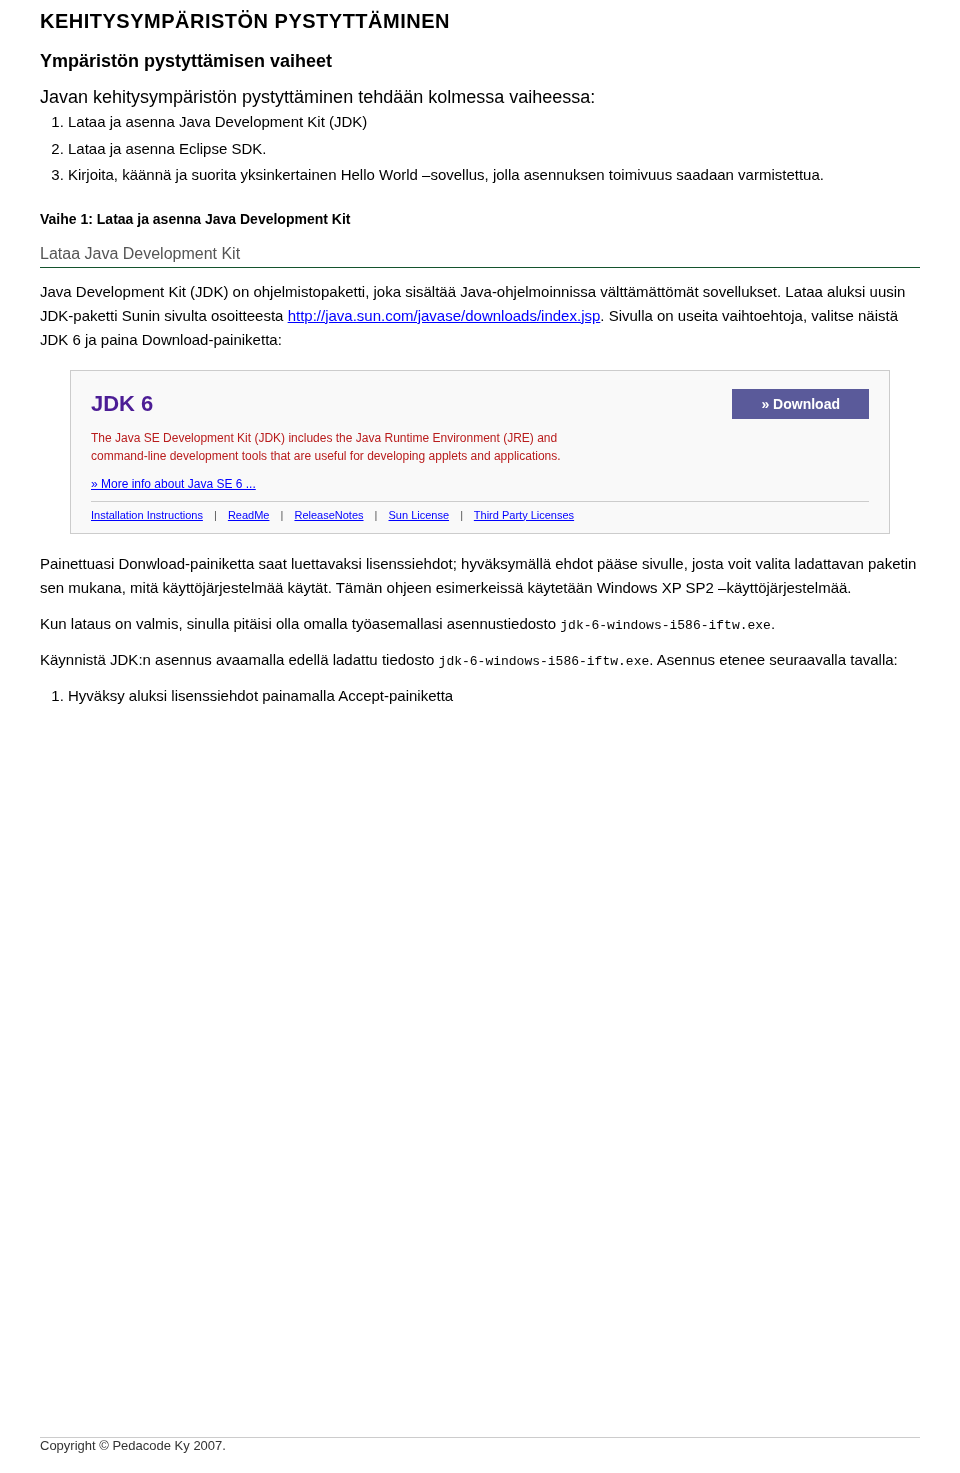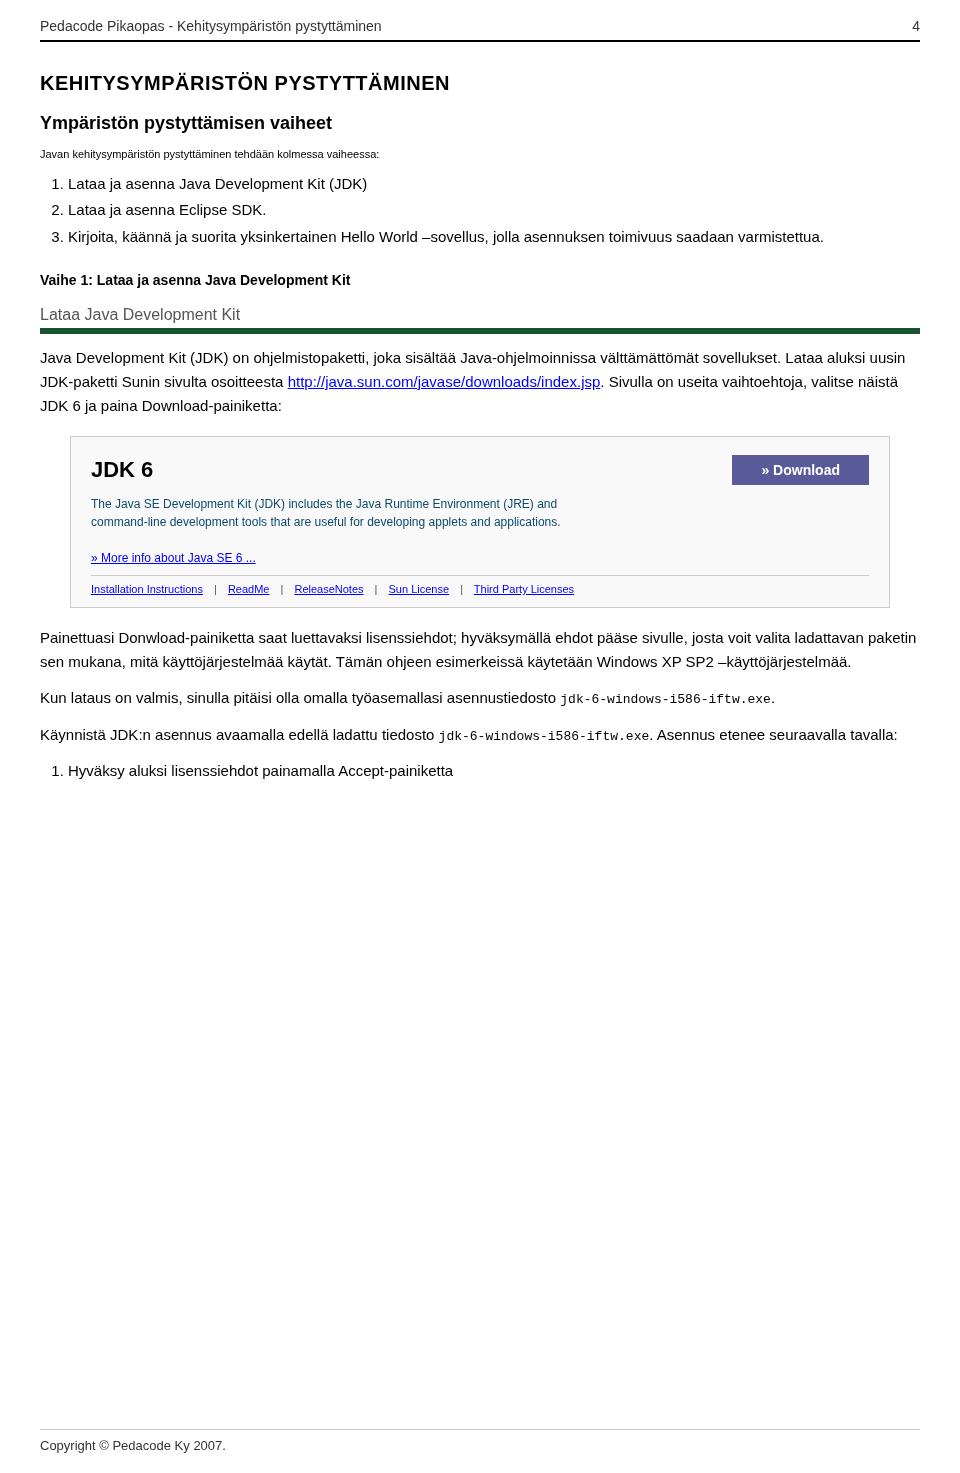--- a/index.html
+++ b/index.html
@@ -55,23 +55,22 @@
     }
 
     .sub-heading {
       font-size: 18px;
       font-weight: bold;
       font-family: Arial, sans-serif;
       margin-bottom: 12px;
     }
 
     .intro-text {
-      font-size: 11px;
-      font-family: Arial, sans-serif;
-      margin-bottom: 10px;
+      font-size: 18px;
+      font-family: Arial, sans-serif;
       line-height: 1.5;
     }
 
     .numbered-list {
       margin-left: 28px;
       margin-bottom: 14px;
     }
 
     .numbered-list li {
       font-size: 15px;
@@ -88,21 +87,21 @@
       margin-top: 24px;
       margin-bottom: 18px;
     }
 
     
     .subsection-heading {
       font-size: 16px;
       font-weight: normal;
       font-family: Arial, sans-serif;
       color: #555;
-      border-bottom: 6px solid #14532d;
+      border-bottom: 1px solid #14532d;
       padding-bottom: 4px;
       margin-bottom: 12px;
       margin-top: 18px;
     }
 
     .body-text {
       font-size: 15px;
       font-family: Arial, sans-serif;
       line-height: 1.6;
       margin-bottom: 12px;
@@ -124,38 +123,38 @@
     .screenshot-box .jdk-title-row {
       display: flex;
       justify-content: space-between;
       align-items: center;
       margin-bottom: 10px;
     }
 
     .screenshot-box .jdk-title {
       font-size: 22px;
       font-weight: bold;
-      color: #000000;
+      color: #4c1d95;
     }
 
     .screenshot-box .download-button {
       background: #5a5a9a;
       color: #fff;
       padding: 7px 29px;
       font-size: 14px;
       border: none;
       cursor: pointer;
       font-weight: bold;
     }
 
     .screenshot-box .jdk-desc {
       font-size: 12px;
-      color: #0c4a6e;
+      color: #b91c1c;
       line-height: 1.5;
-      margin-bottom: 20px;
+      margin-bottom: 12px;
       max-width: 520px;
     }
 
     .screenshot-box .more-info-link {
       font-size: 12px;
       color: #00f;
       margin-bottom: 10px;
     }
 
     .screenshot-box .links-row {
@@ -182,35 +181,30 @@
       background: transparent;
     }
 
     
     .page-footer {
       position: absolute;
       bottom: 20px;
       left: 40px;
       right: 40px;
       border-top: 1px solid #ccc;
-      padding-top: 8px;
       font-size: 13px;
       font-family: Arial, sans-serif;
       color: #333;
     }
   </style>
 </head>
 <body>
 
 <div class="page-container">
 
-  <div class="page-header">
-    <span class="header-title">Pedacode Pikaopas - Kehitysympäristön pystyttäminen</span>
-    <span class="header-page-num">4</span>
-  </div>
 
   <h1 class="main-heading">KEHITYSYMPÄRISTÖN PYSTYTTÄMINEN</h1>
 
   <h2 class="sub-heading">Ympäristön pystyttämisen vaiheet</h2>
 
   <p class="intro-text">Javan kehitysympäristön pystyttäminen tehdään kolmessa vaiheessa:</p>
 
   <ol class="numbered-list">
     <li>
       <span>Lataa ja asenna Java Development Kit (JDK)</span>

